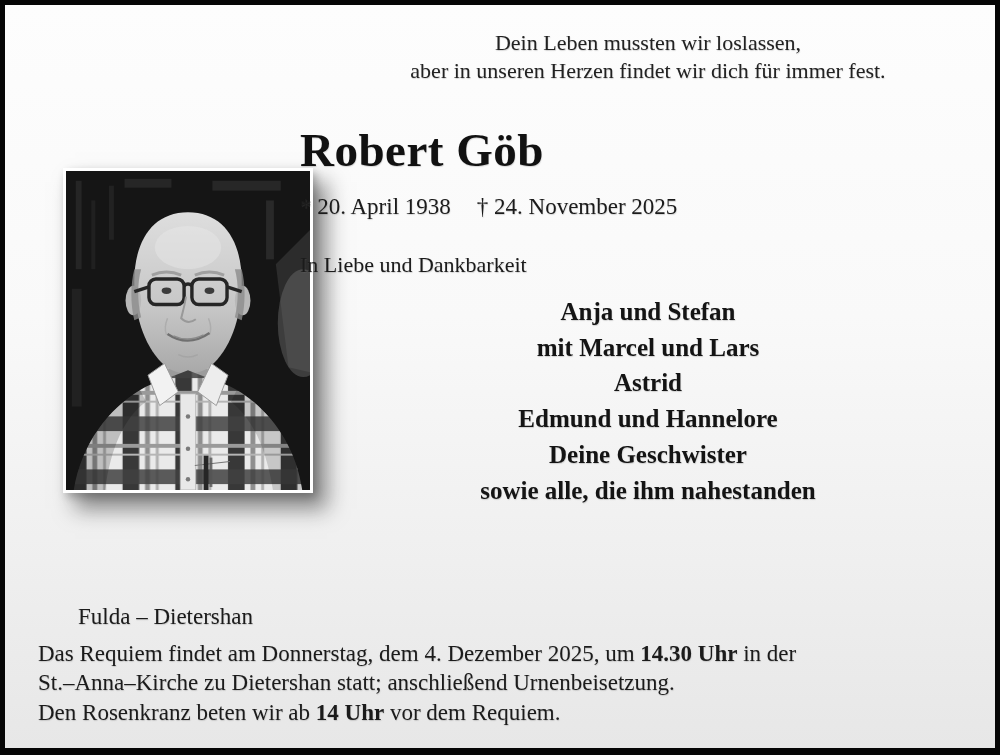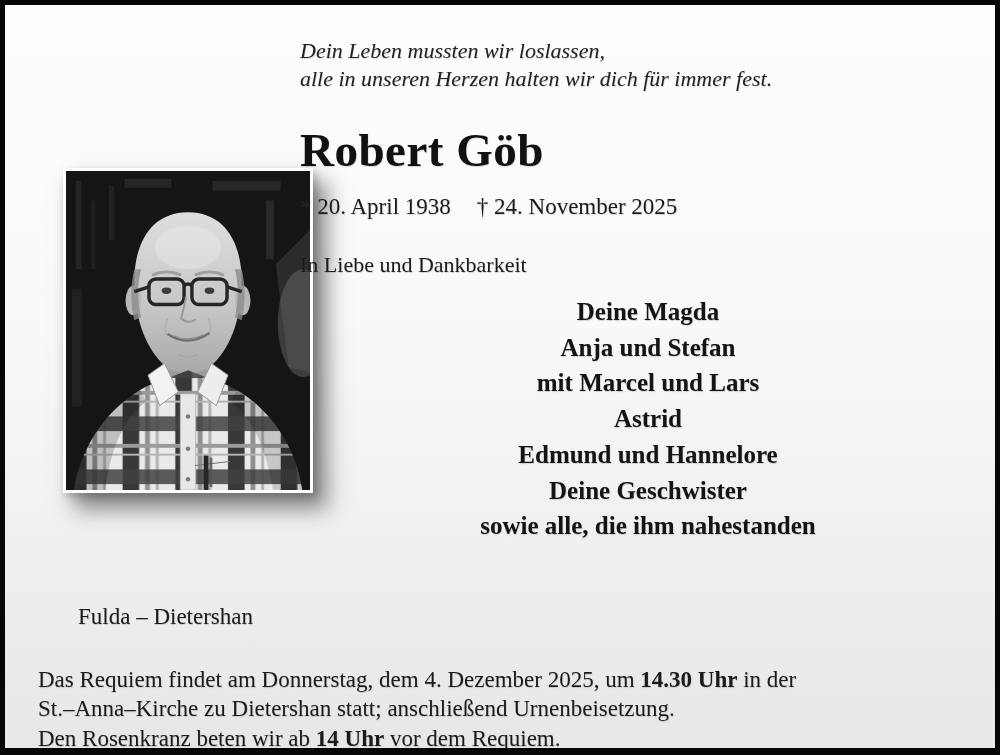--- a/index.html
+++ b/index.html
@@ -10,22 +10,22 @@
     border:5px solid #060606;
     border-bottom-width:7px;
     background:linear-gradient(180deg,#fdfdfd 0%,#f9f9f9 42%,#efefef 75%,#e7e7e7 100%);
     font-family:"Liberation Serif","DejaVu Serif",serif;
     color:#1b1b1b;
     overflow:hidden;
   }
   .page * { text-shadow:0.5px 1px 1px rgba(110,110,110,0.28); }
 
   .quote {
-    position:absolute; top:32px; left:295px; width:696px;
-    text-align:left; font-style:italic; font-size:22px; line-height:28px;
+    position:absolute; top:24px; left:295px; width:696px;
+    text-align:center; font-size:22px; line-height:28px;
     color:#222;
   }
 
   .photo {
     position:absolute; left:58px; top:163px;
     width:250px; height:325px;
     box-sizing:border-box;
     background:#161616;
     border:3px solid #ffffff;
     box-shadow:13px 15px 20px 1px rgba(30,30,30,0.5), 3px 4px 8px rgba(0,0,0,0.22);
@@ -52,32 +52,32 @@
     color:#141414;
   }
 
   .place {
     position:absolute; left:33px; top:599px;
     font-size:23px;
     margin-left:40px;
   }
   .announcement {
     position:absolute; left:33px; top:634px; width:940px;
-    font-size:23px; line-height:29.3px; white-space:nowrap;margin-top:26px;
+    font-size:23px; line-height:29.3px; white-space:nowrap;
   }
   .announcement .b { font-weight:700; }
 </style>
 </head>
 <body>
 
 <div class="page">
 
   <div class="quote">
     <div>Dein Leben mussten wir loslassen,</div>
-    <div>alle in unseren Herzen halten wir dich für immer fest.</div>
+    <div>aber in unseren Herzen findet wir dich für immer fest.</div>
   </div>
 
   <div class="photo">
     <svg width="244" height="319" viewBox="0 0 250 325" preserveAspectRatio="none" xmlns="http://www.w3.org/2000/svg" role="img">
       <defs>
         <linearGradient id="skin" x1="0" y1="0" x2="0" y2="1">
           <stop offset="0" stop-color="#dedede"></stop>
           <stop offset="0.6" stop-color="#c6c6c6"></stop>
           <stop offset="1" stop-color="#a8a8a8"></stop>
         </linearGradient>
@@ -153,21 +153,20 @@
 
   <div class="name">Robert Göb</div>
 
   <div class="dates">
     <span class="birth">* 20. April 1938</span><span>† 24. November 2025</span>
   </div>
 
   <div class="intro">In Liebe und Dankbarkeit</div>
 
   <div class="family">
-      <div>Deine Magda</div>
       <div>Anja und Stefan</div>
       <div>mit Marcel und Lars</div>
       <div>Astrid</div>
       <div>Edmund und Hannelore</div>
       <div>Deine Geschwister</div>
       <div>sowie alle, die ihm nahestanden</div>
     </div>
 
   <div class="place">Fulda – Dietershan</div>
 

